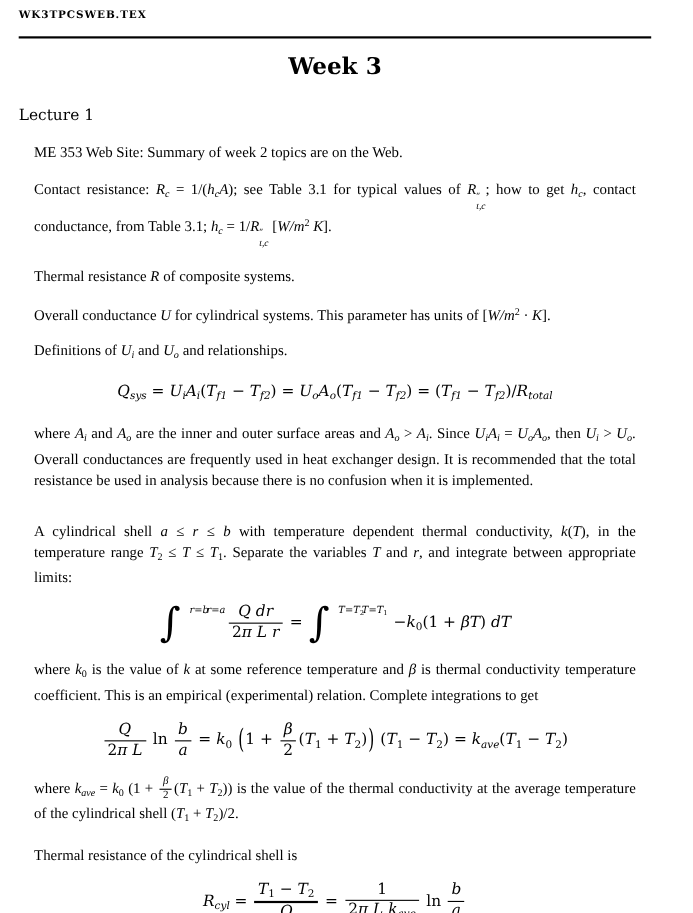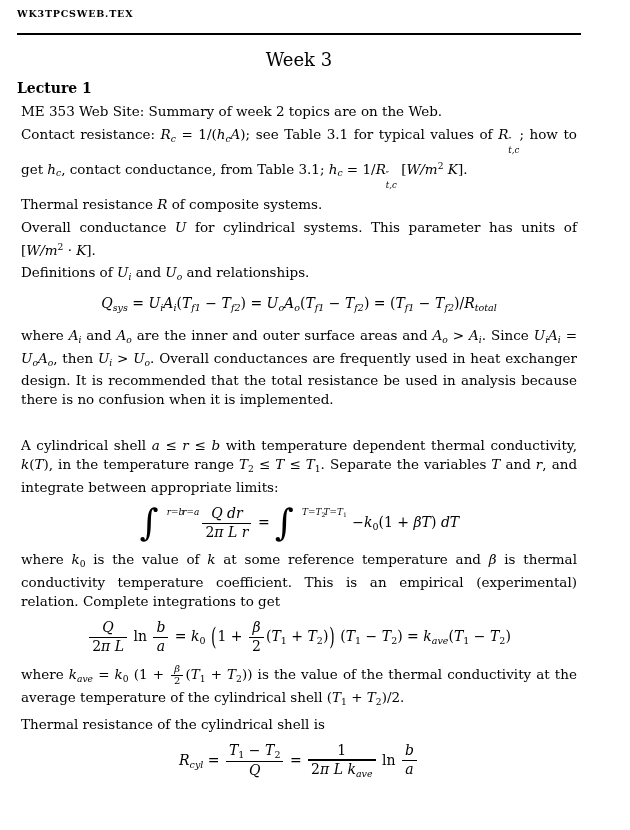--- a/index.html
+++ b/index.html
@@ -1,20 +1,20 @@
 <!DOCTYPE html>
 <html><head>
 <meta charset="utf-8">
 <style>
   html, body { margin: 0; padding: 0; background: #ffffff; }
   .page {
     position: relative;
     width: 630px; height: 830px;
     box-sizing: border-box;
-    padding: 8px 49px 8px 17px;
+    padding: 8px 38px 8px 17px;
     background: #ffffff;
     color: #000;
     font-family: "DejaVu Serif", "Liberation Serif", serif;
     font-size: 13.5px;
     line-height: 19px;
     overflow: hidden;
   }
   .watermark {
     font-weight: bold;
     font-size: 9.5px;
@@ -27,30 +27,30 @@
     font-size: 15.5px;
     margin-top: 26px;
   }
   .rule {
     border: none;
     border-top: 2.6px solid #000;
     margin: 13px 0 0 0;
   }
   .week {
     text-align: center;
-    font-weight: normal;
-    font-size: 18px;
+    font-weight: bold;
+    font-size: 21px;
     margin-top: 15px;
   }
   .lecture {
-    font-weight: bold;
+    font-weight: normal;
     font-size: 14px;
-    margin-top: 10px;
+    margin-top: 27px;
   }
-  .para { margin: 4px; text-align: justify; }
+  .para { margin: 14px; text-align: justify; font-family: Liberation Serif, serif; }
   .gap-top { margin-top: 27px; }
   .eq {
     text-align: center;
     margin: 8px 0 9px 0;
     font-size: 14px;
     white-space: nowrap;
   }
   
   .var { font-style: italic; }
   .sub, .subn { font-size: 68%; vertical-align: -0.3em; }

